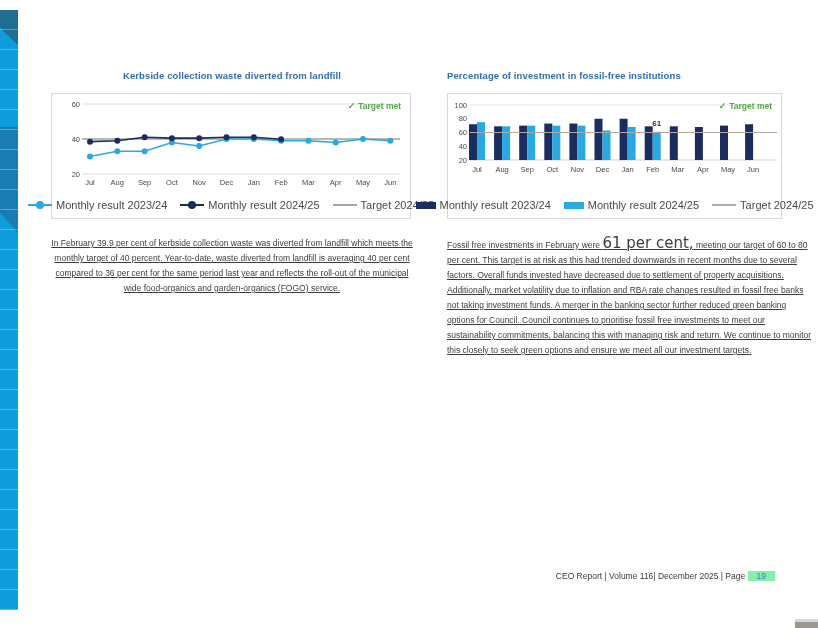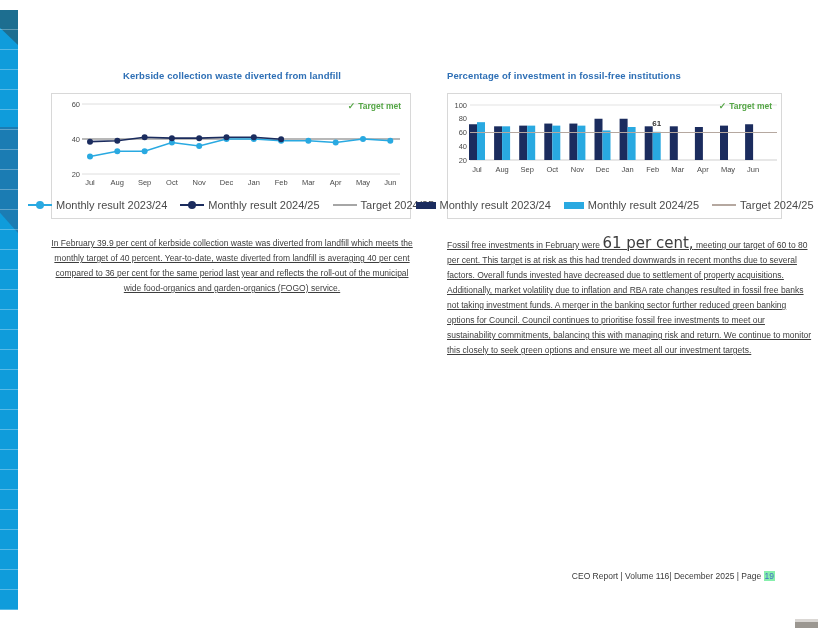--- a/index.html
+++ b/index.html
@@ -37,21 +37,21 @@
   .lm-linedot{position:relative;width:24px;height:8px;display:inline-block;}
   .lm-linedot .ll{position:absolute;left:0;top:3px;width:24px;height:2px;background:var(--mc);}
   .lm-linedot .ld{position:absolute;left:8px;top:0;width:8px;height:8px;border-radius:50%;background:var(--mc);}
   .lm-swatch{width:20px;height:7px;display:inline-block;background:var(--mc);}
   .lm-line{width:24px;height:2px;display:inline-block;background:var(--mc);}
 
   .body-text{margin:17px 0 0 0;font-size:8.5px;line-height:15px;color:#3D3D3D;text-decoration:underline;}
   .em{font-size:15px;font-family:"DejaVu Sans",sans-serif;}
 
   .footer{position:absolute;top:571px;right:43px;font-size:8.5px;color:#3a3a3a;}
-  .pagenum{background:#86efac;color:#4472C4;padding:0 1px;}
+  .pagenum{background:#86efac;color:#4472C4;padding:0 9px;}
 
   .corner-light{position:absolute;right:0;bottom:6px;width:23px;height:3px;background:#DAD7D4;}
   .corner-dark{position:absolute;right:0;bottom:0;width:23px;height:6px;background:#9B9791;}
 </style>
 </head>
 <body>
 
 <div class="page">
 
   <div class="sidebar">

